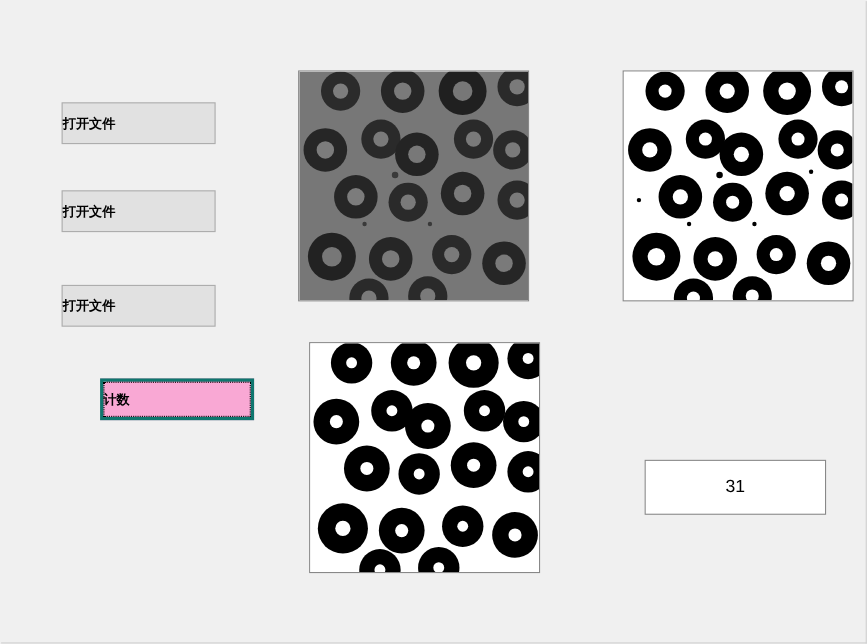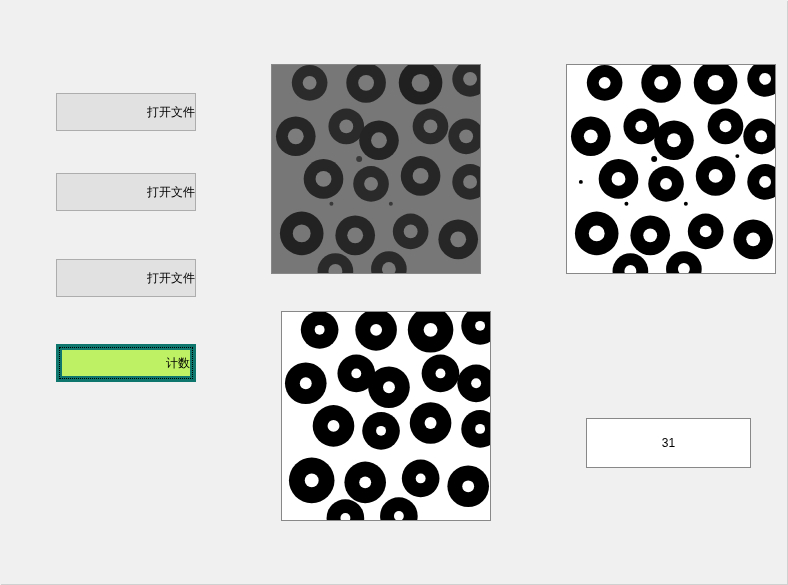--- a/index.html
+++ b/index.html
@@ -25,29 +25,31 @@
   }
   .btn {
     position: absolute;
     left: 55px;
     width: 140px;
     height: 38px;
     background: #e1e1e1;
     border: 1px solid #adadad;
     display: flex;
     align-items: center;
-    justify-content: flex-end;
+    justify-content: flex-start;
     cursor: pointer;
     box-sizing: border-box;
+    font-weight: bold;
   }
   .btn-active {
-    background: #bef264;
-    border: 6px solid #0f766e;
+    background: #f9a8d4;
+    border: 3px solid #0f766e;
     outline: 1px dotted #000;
     outline-offset: -4px;
+    margin-left: 35px;
   }
   .img-box {
     position: absolute;
     width: 210px;
     height: 210px;
     background: #fff;
     border: 1px solid #888;
     box-sizing: border-box;
     overflow: hidden;
   }
@@ -56,21 +58,21 @@
     left: 585px;
     top: 417px;
     width: 165px;
     height: 50px;
     background: #fff;
     border: 1px solid #888;
     box-sizing: border-box;
     display: flex;
     align-items: center;
     justify-content: center;
-    font-size: 12px;
+    font-size: 16px;
     text-align: right;
   }
   svg { display: block; width: 100%; height: 100%; }
 </style>
 </head>
 <body>
 
 <div class="panel">
 
   <div class="btn" style="top:92px">

